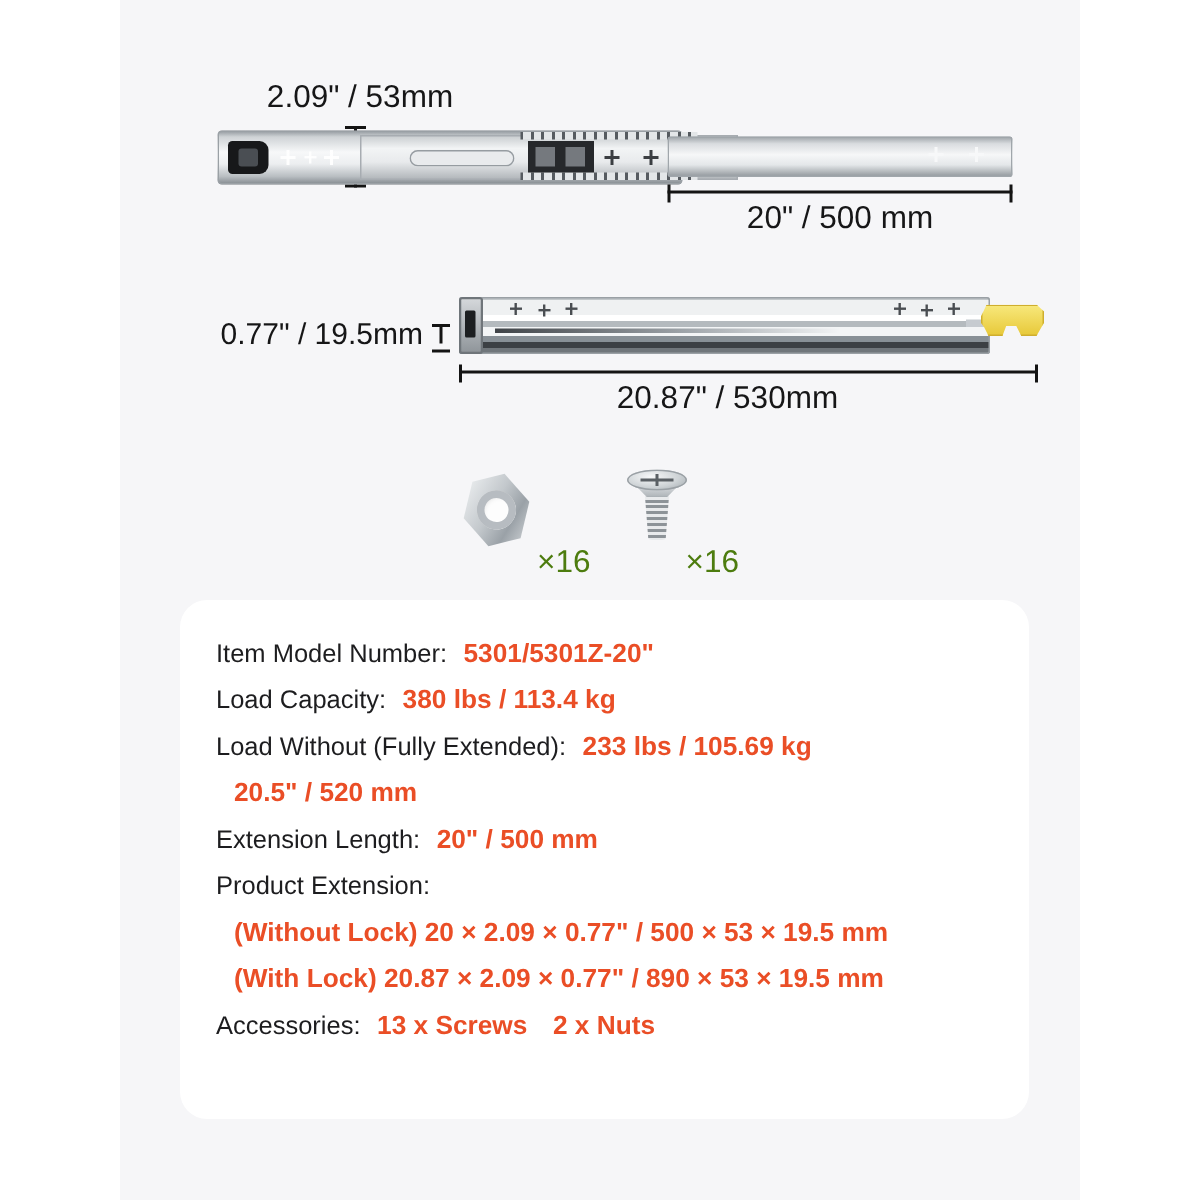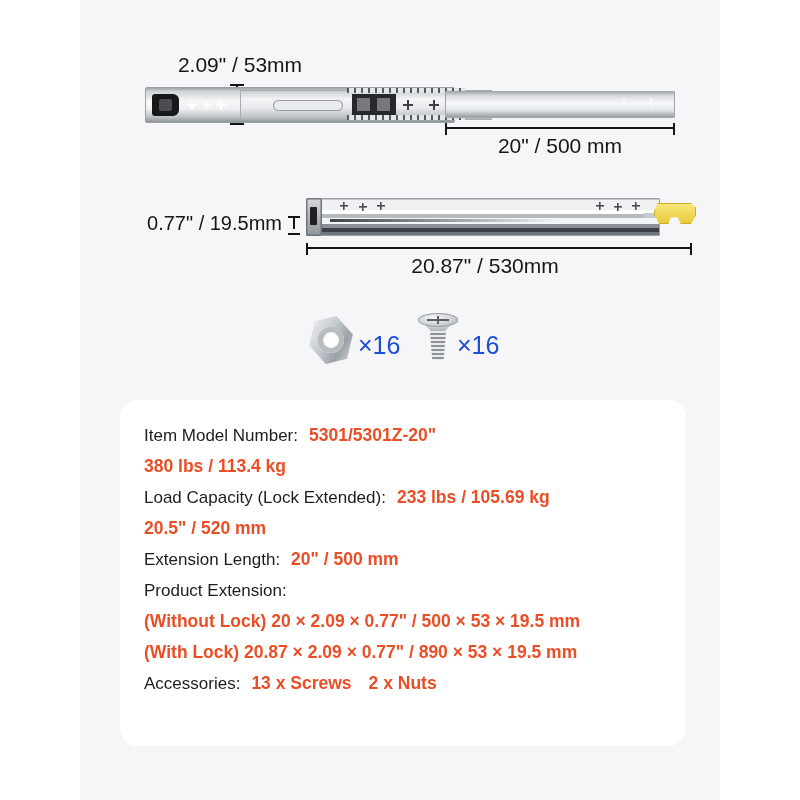--- a/index.html
+++ b/index.html
@@ -86,29 +86,29 @@
     background:radial-gradient(ellipse at 40% 35%,#f7f8f9 0%,#cdd2d5 55%,#9aa1a7 100%);
     box-shadow:inset 0 0 0 1px #9aa0a5;}
   .screw-cross{position:absolute;left:9px;top:8px;width:22px;height:2px;background:#5b6065;}
   .screw-cross::after{content:"";position:absolute;left:10px;top:-3px;width:2px;height:8px;background:#5b6065;}
   .screw-neck{position:absolute;left:6px;top:13px;width:28px;height:8px;
     background:linear-gradient(180deg,#d7dadd,#aab0b5);
     clip-path:polygon(0 0,100% 0,72% 100%,28% 100%);}
   .screw-shank{position:absolute;left:12px;top:20px;width:16px;height:29px;border-radius:0 0 5px 5px;
     background:repeating-linear-gradient(180deg,#e8eaec 0 2px,#8d9398 2px 4px);
     clip-path:polygon(0 0,100% 0,86% 100%,14% 100%);}
-  .count-label{position:absolute;color:#1d4ed8;font-size:25px;white-space:nowrap;}
+  .count-label{position:absolute;color:#4d7c0f;font-size:21px;white-space:nowrap;margin-top:32px;}
 
   
   .card{position:absolute;left:120px;top:400px;width:566px;height:346px;background:#ffffff;border-radius:18px;
     box-sizing:border-box;padding:20px 18px 0 24px;}
   .spec-row{display:flex;align-items:baseline;line-height:31px;white-space:nowrap;}
   .spec-label{font-size:17px;color:#1d1d1f;}
   .spec-value{font-size:17.5px;font-weight:700;color:#EA4E26;margin-left:11px;}
-  .spec-row > .spec-value:first-child{margin-left:0;text-align:right;}
+  .spec-row > .spec-value:first-child{margin-left:12px;text-align:right;}
   .spec-value.gap{margin-left:17px;}
 </style>
 </head>
 <body>
 
 <div class="band"></div>
 
 <div class="dim-label" style="left:140px;top:53px;width:200px;text-align:center;">2.09" / 53mm</div>
 <div class="dim-v" style="left:236px;top:84px;height:41px;"></div>
 
@@ -167,24 +167,25 @@
   <div class="screw-cross"></div>
 </div>
 <div class="count-label" style="left:457px;top:331px;">×16</div>
 
 <div class="card">
   <div class="spec-row">
     <span class="spec-label">Item Model Number:</span>
     <span class="spec-value">5301/5301Z-20"</span>
   </div>
   <div class="spec-row">
+    <span class="spec-label">Load Capacity:</span>
     <span class="spec-value">380 lbs / 113.4 kg</span>
   </div>
   <div class="spec-row">
-    <span class="spec-label">Load Capacity (Lock Extended):</span>
+    <span class="spec-label">Load Without (Fully Extended):</span>
     <span class="spec-value">233 lbs / 105.69 kg</span>
   </div>
   <div class="spec-row">
     <span class="spec-value">20.5" / 520 mm</span>
   </div>
   <div class="spec-row">
     <span class="spec-label">Extension Length:</span>
     <span class="spec-value">20" / 500 mm</span>
   </div>
   <div class="spec-row">

